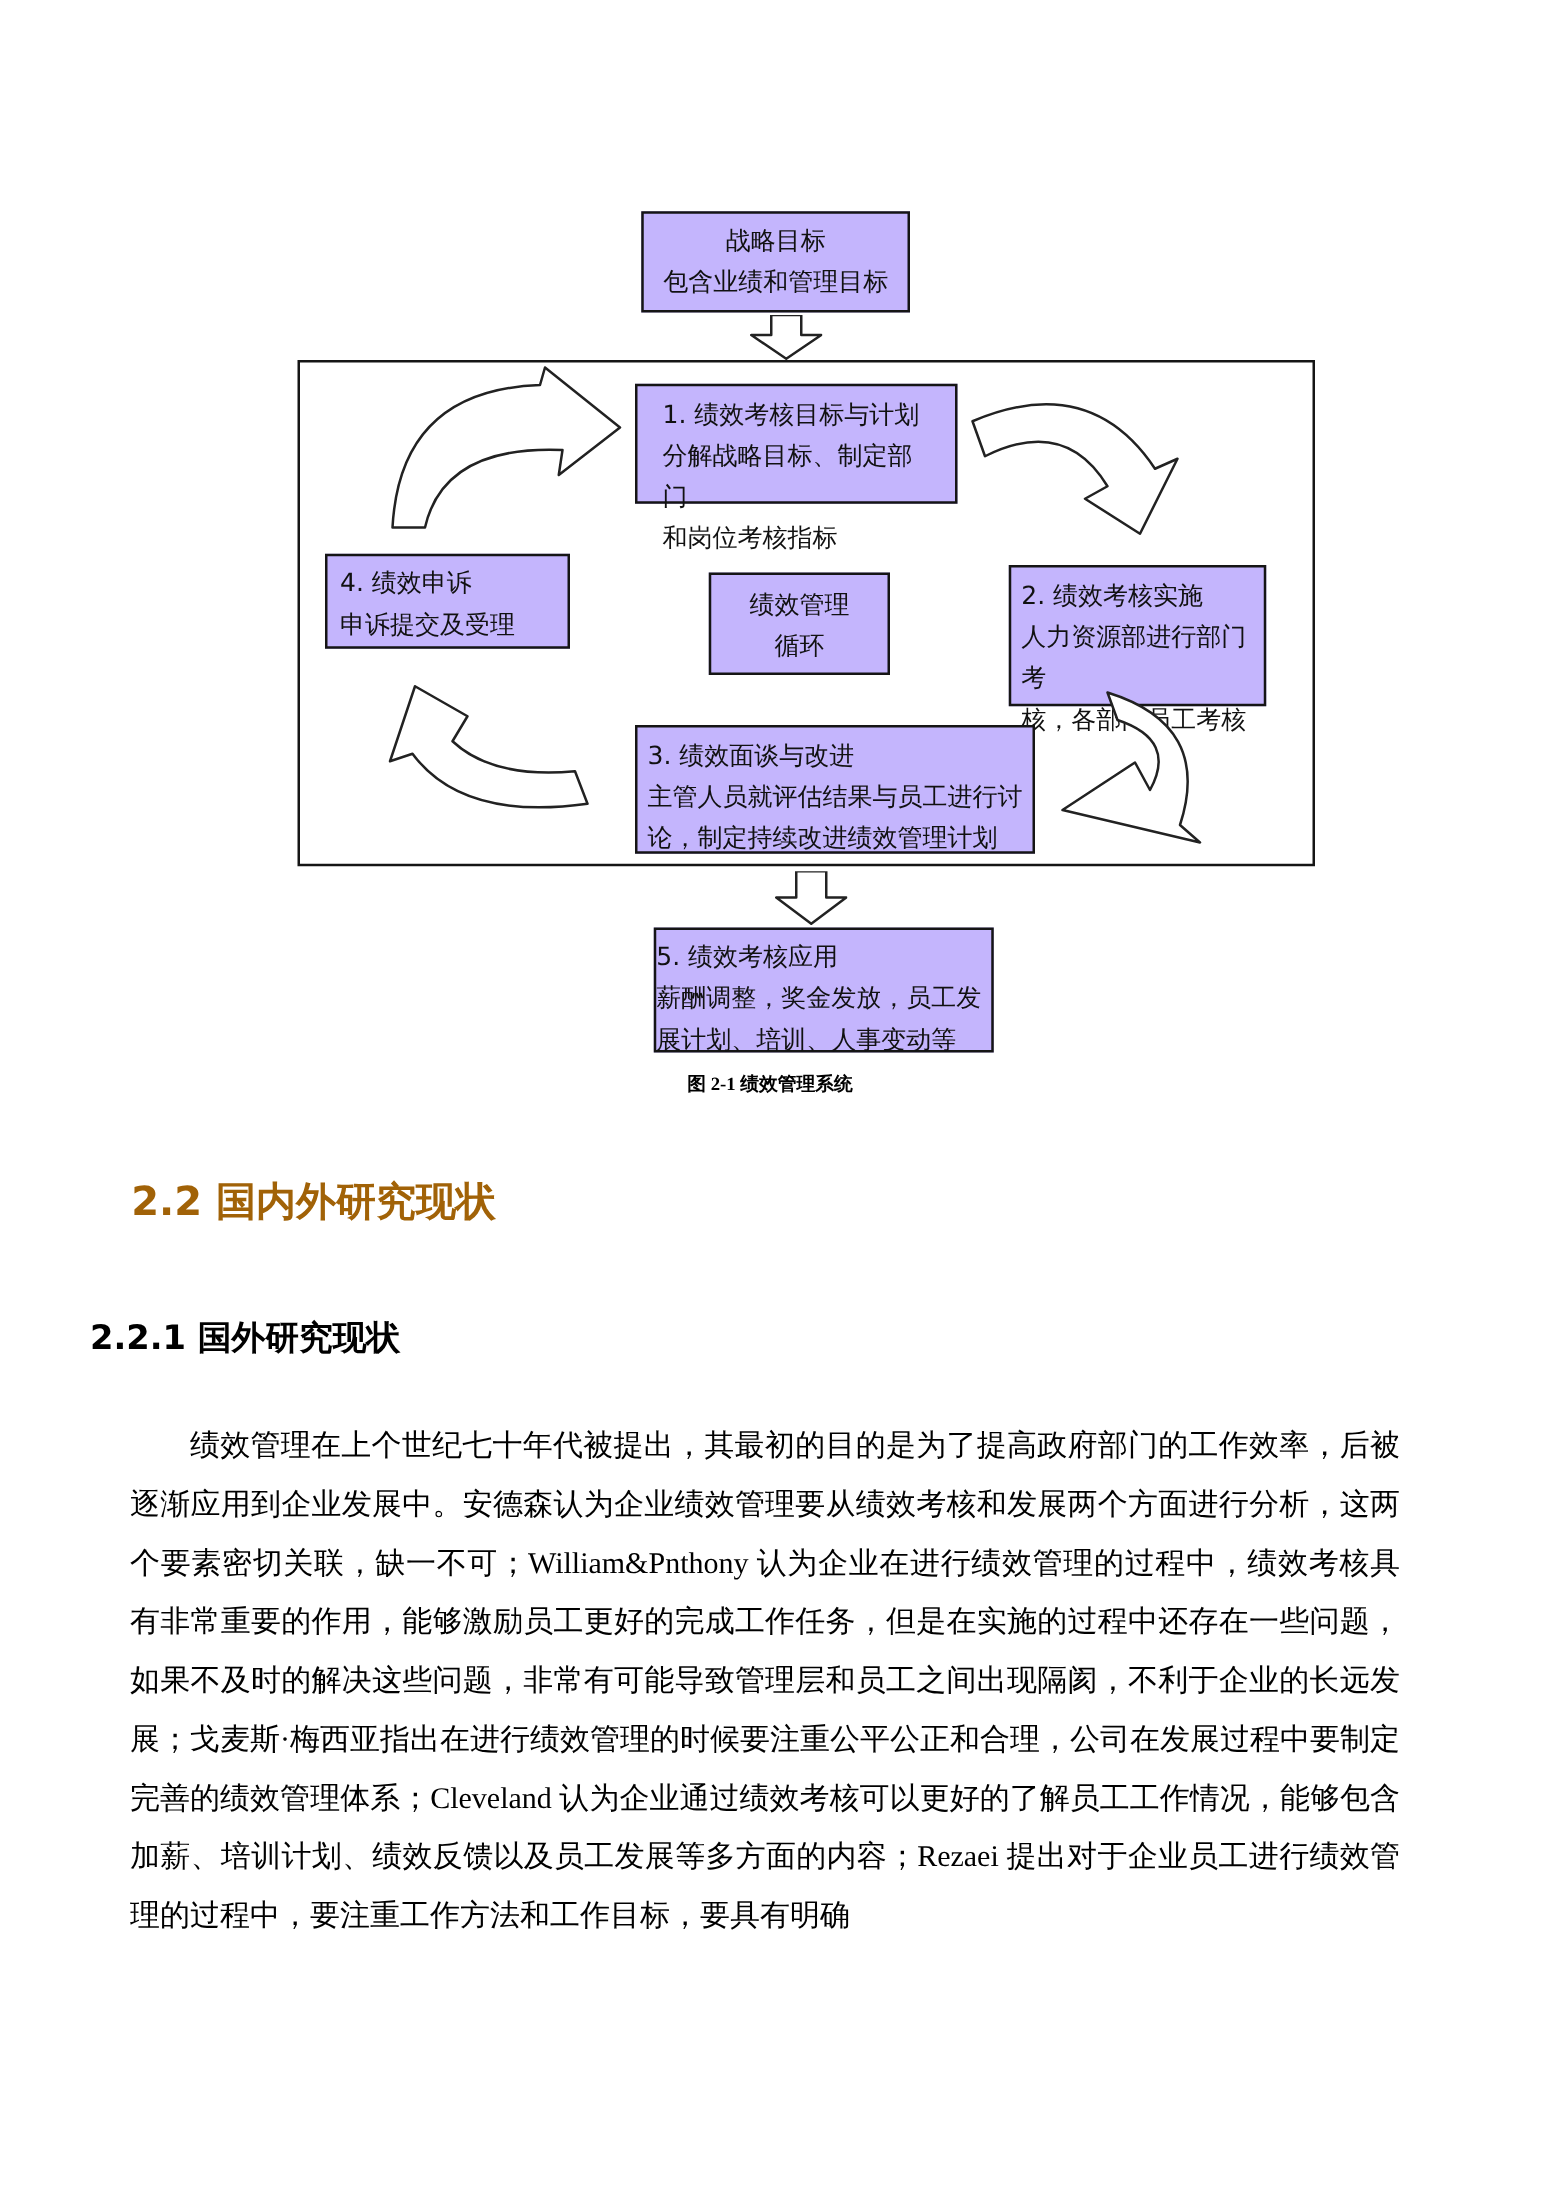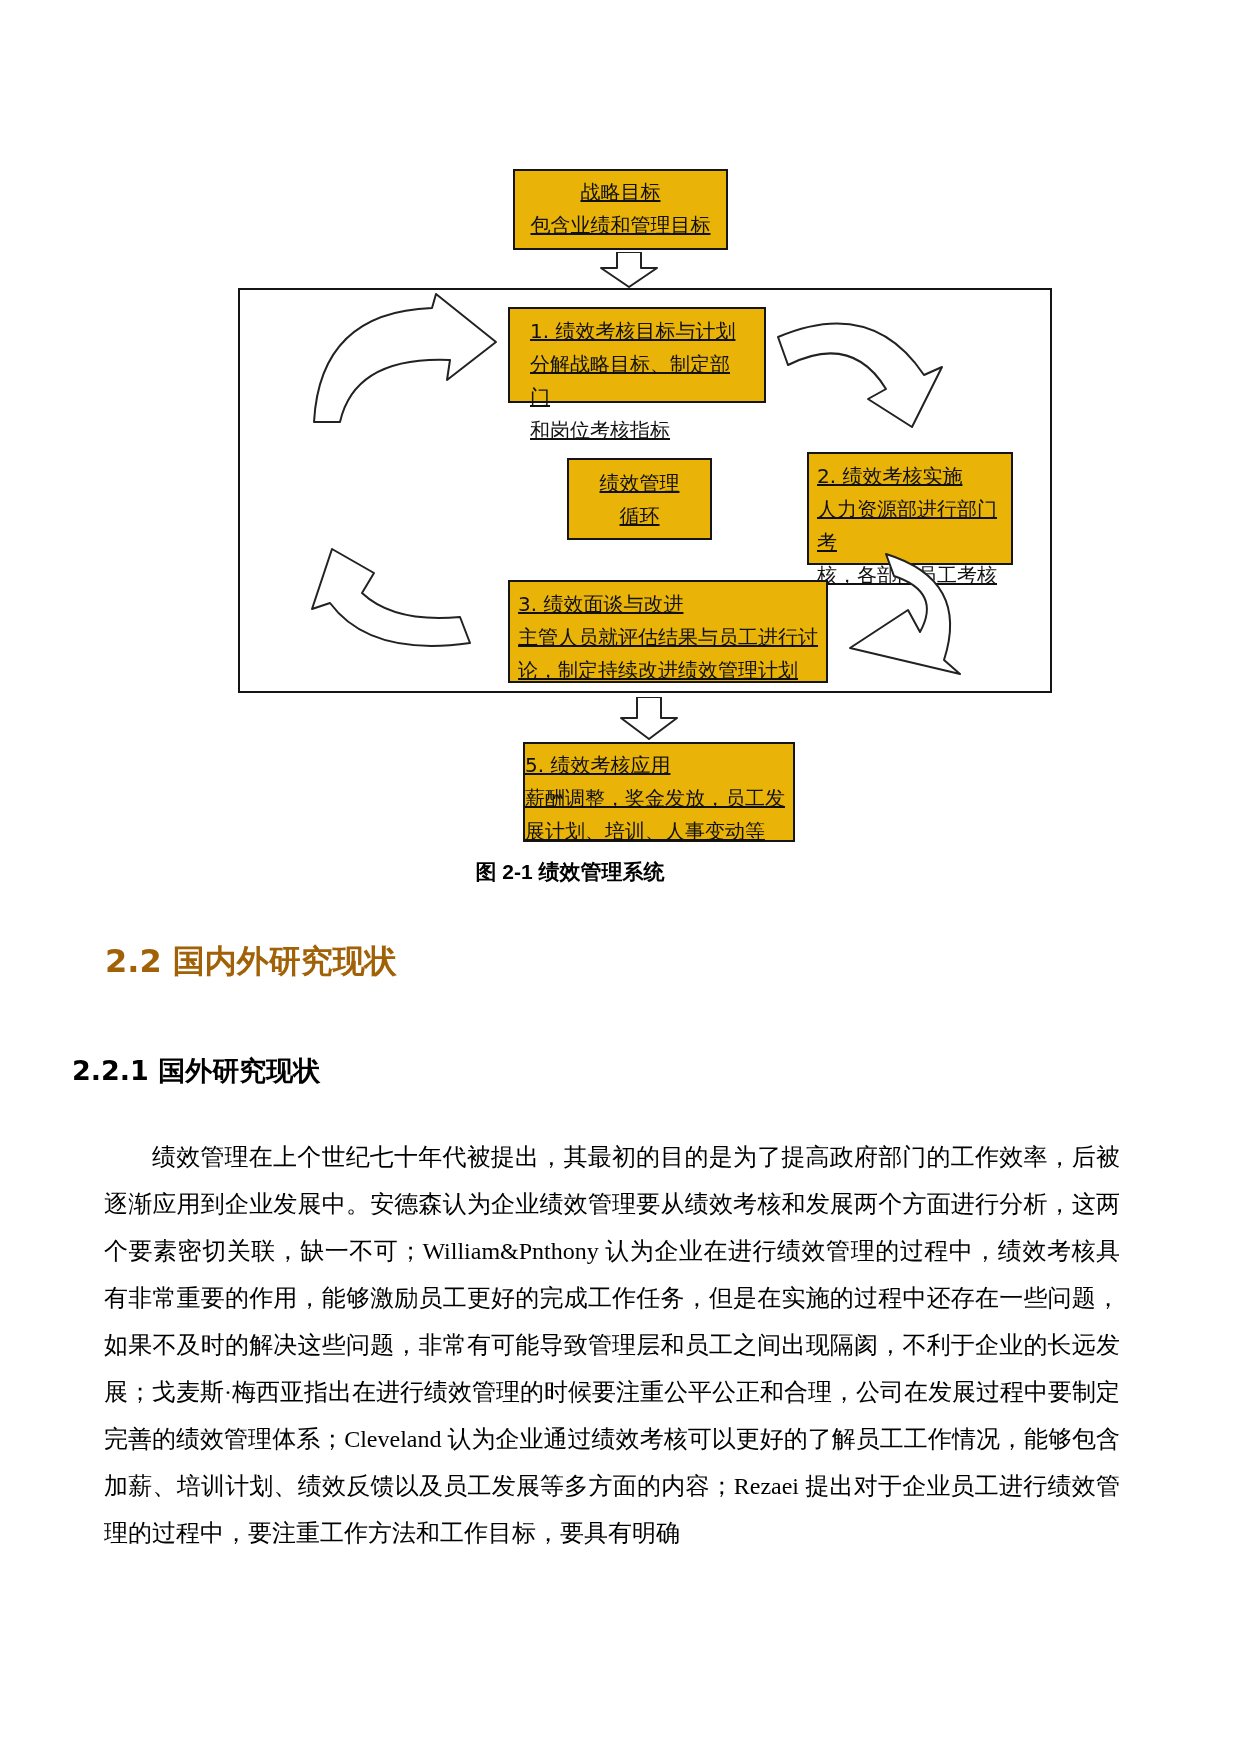--- a/index.html
+++ b/index.html
@@ -3,33 +3,33 @@
 <meta charset="utf-8">
 <style>
   html,body{margin:0;padding:0;background:#e8e8e8;}
   .page{
     position:relative;width:1240px;height:1754px;margin:0 auto;background:#ffffff;
     color:#000;font-family:"Liberation Serif","DejaVu Serif",serif;overflow:hidden;
   }
   
   .diagram{position:relative;width:1240px;height:895px;}
   .dbox{
-    position:absolute;border:2px solid #151515;background:#eab308;
+    position:absolute;border:2px solid #151515;background:#c4b5fd;
     font-family:"DejaVu Sans","Liberation Sans",sans-serif;
-    font-size:20px;line-height:33px;color:#111;box-sizing:border-box;text-decoration:underline;
+    font-size:20px;line-height:33px;color:#111;box-sizing:border-box;
   }
   .dbox .pad{padding:6px 10px;}
   .ctr{text-align:center;}
   .outer-rect{position:absolute;left:238px;top:288px;width:814px;height:405px;border:2px solid #151515;box-sizing:border-box;background:transparent;}
   .arr{position:absolute;}
   .arr path,.arr polygon{fill:#ffffff;stroke:#222;stroke-width:2;stroke-linejoin:round;}
   
   .caption{
     position:absolute;left:0;top:858px;width:1140px;text-align:center;
-    font-weight:bold;font-size:21px;font-family:Liberation Sans, sans-serif;
+    font-weight:bold;font-size:15px;font-family:Liberation Serif, serif;padding-left:46px;
   }
   .h-sec{
     margin:45px 0 0 105px;font-size:32px;line-height:42px;font-weight:bold;
     font-family:"DejaVu Sans","Liberation Sans",sans-serif;color:#a16207;
   }
   .h-sub{
     margin:70px 0 0 72px;font-size:27px;line-height:38px;font-weight:bold;
     font-family:"DejaVu Sans","Liberation Sans",sans-serif;color:#000;
   }
   .body-par{
@@ -59,20 +59,26 @@
     <div class="outer-rect"></div>
 
     <div class="dbox" style="left:508px;top:307px;width:258px;height:96px;">
       <div class="pad" style="padding:6px 20px;">
         <div>1.  绩效考核目标与计划</div>
         <div>分解战略目标、制定部门</div>
         <div>和岗位考核指标</div>
       </div>
     </div>
 
+    <div class="dbox" style="left:260px;top:443px;width:196px;height:76px;">
+      <div class="pad" style="padding:5px 10px;">
+        <div>4.  绩效申诉</div>
+        <div>申诉提交及受理</div>
+      </div>
+    </div>
 
     <div class="dbox ctr" style="left:567px;top:458px;width:145px;height:82px;">
       <div class="pad" style="padding:7px 20px;">
         <div>绩效管理</div>
         <div>循环</div>
       </div>
     </div>
 
     <div class="dbox" style="left:807px;top:452px;width:206px;height:113px;">
       <div class="pad" style="padding:6px 8px;">

